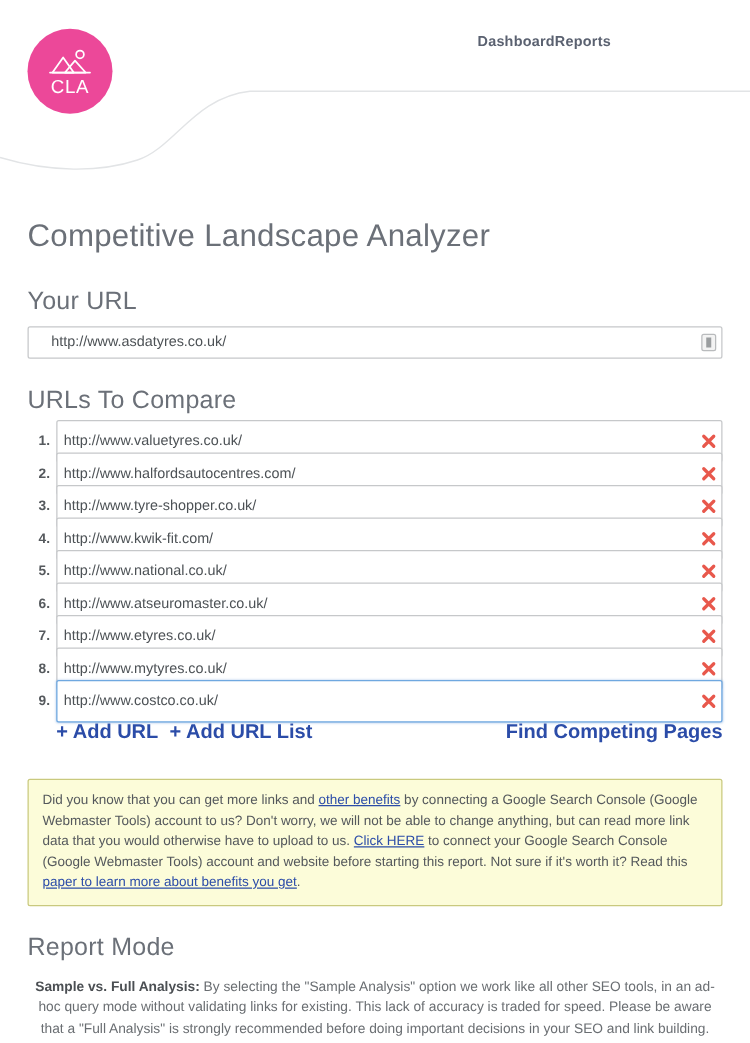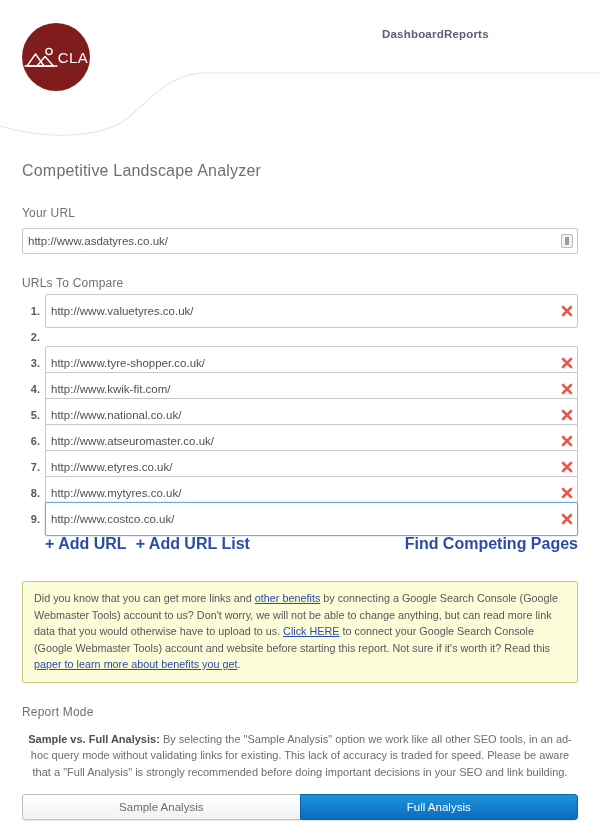--- a/index.html
+++ b/index.html
@@ -19,24 +19,24 @@
     position: relative;
     height: 140px;
   }
   .logo {
     position: absolute;
     left: 22px;
     top: 23px;
     width: 68px;
     height: 68px;
     border-radius: 50%;
-    background: #7f1d1d;
+    background: #ec4899;
     z-index: 5;
     display: flex;
-    flex-direction: row;
+    flex-direction: column;
     align-items: center;
     justify-content: center;
   }
   .logo svg { display: block; margin-top: 2px; }
   .logo-text {
     color: #ffffff;
     font-size: 15px;
     letter-spacing: 0.5px;
     line-height: 1;
     margin-top: 1px;
@@ -63,41 +63,41 @@
     width: 600px;
     height: 82px;
     pointer-events: none;
   }
 
   
   .main {
     padding: 0 22px;
   }
   h1.page-title {
-    font-size: 16px;
+    font-size: 25px;
     font-weight: 400;
     color: #6b7078;
-    margin: 22px 0 0 0;
+    margin: 35px 0 0 0;
     letter-spacing: 0.2px;
   }
   h2.section-title {
-    font-size: 12px;
+    font-size: 20px;
     font-weight: 400;
     color: #6b7078;
     margin: 26px 0 8px 0;
     letter-spacing: 0.2px;
   }
   h2.section-title.tight { margin-top: 22px; }
 
   .text-input {
     width: 100%;
     height: 26px;
     border: 1px solid #c6c8ca;
     border-radius: 2px;
-    padding: 2px 22px 2px 5px;
+    padding: 2px 22px 2px 18px;
     font-family: "Liberation Sans", sans-serif;
     font-size: 11.5px;
     color: #4c5155;
     background: #fff;
     outline: none;
   }
   .url-wrap { position: relative; }
   .autofill-icon {
     position: absolute;
     right: 5px;
@@ -291,20 +291,28 @@
         <span class="remove-x">
           <svg width="12" height="12" viewBox="0 0 12 12">
               <path d="M2 2 L10 10 M10 2 L2 10" stroke="#e8584c" stroke-width="2.6" stroke-linecap="round"></path>
             </svg>
         </span>
       </span>
     </div>
 
     <div class="url-row">
       <span class="url-num">2.</span>
+      <span class="url-field-wrap">
+        <input class="url-field" value="http://www.halfordsautocentres.com/" style="">
+        <span class="remove-x">
+          <svg width="12" height="12" viewBox="0 0 12 12">
+              <path d="M2 2 L10 10 M10 2 L2 10" stroke="#e8584c" stroke-width="2.6" stroke-linecap="round"></path>
+            </svg>
+        </span>
+      </span>
     </div>
 
     <div class="url-row">
       <span class="url-num">3.</span>
       <span class="url-field-wrap">
         <input class="url-field" value="http://www.tyre-shopper.co.uk/" style="">
         <span class="remove-x">
           <svg width="12" height="12" viewBox="0 0 12 12">
               <path d="M2 2 L10 10 M10 2 L2 10" stroke="#e8584c" stroke-width="2.6" stroke-linecap="round"></path>
             </svg>

